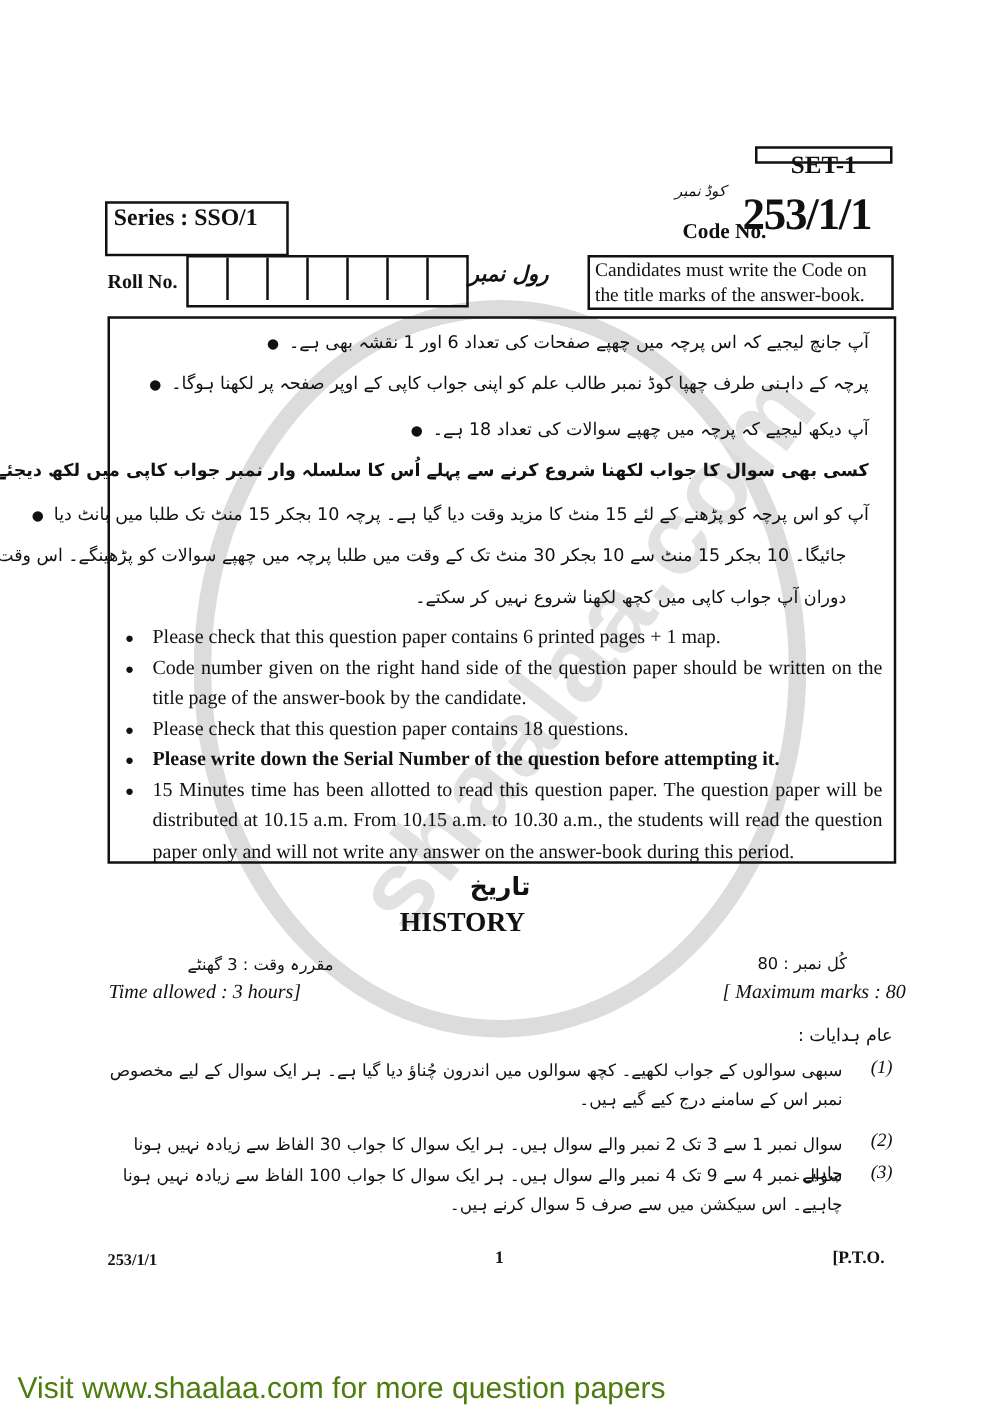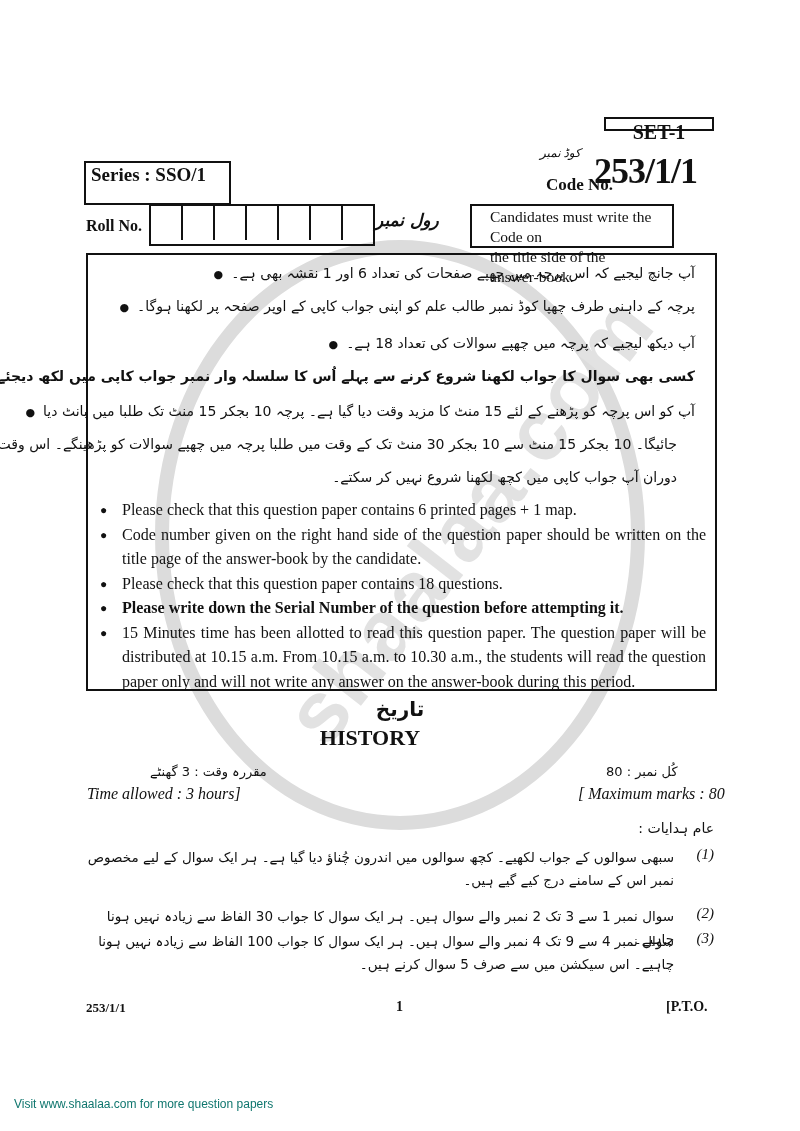--- a/index.html
+++ b/index.html
@@ -18,22 +18,22 @@
   .series-box { left:84px; top:161px; width:147px; height:44px; font-weight:bold; font-size:19px;
         line-height:24px; padding-left:5px; }
   .code-urdu { left:540px; top:146px; font-size:12px; font-style:italic; }
   .code-label { left:546px; top:175px; font-size:17px; font-weight:bold; }
   .code-num { left:594px; top:150px; font-size:36px; font-weight:bold; letter-spacing:-1px; }
   .roll-label { left:86px; top:217px; font-size:16px; font-weight:bold; }
   .roll-grid { left:149px; top:204px; height:38px; display:flex; border:2px solid #111; }
   .roll-cell { width:30px; height:34px; border-right:2px solid #111; }
   .roll-cell:last-child { border-right:none; }
   .roll-urdu { left:375px; top:210px; font-size:17px; font-style:italic; font-weight:bold; }
-  .cand-box { left:470px; top:204px; width:204px; height:44px; font-size:15.5px; line-height:20px;
-        padding:1px 18px; }
+  .cand-box { left:470px; top:204px; width:245px; height:44px; font-size:15.5px; line-height:20px;
+        padding:1px 4px; }
   .instr-box { left:86px; top:253px; width:631px; height:438px; border:2px solid #111; box-sizing:border-box; }
   .urdu { direction:rtl; text-align:right; font-family:"DejaVu Sans",sans-serif; }
   .ur-line { position:absolute; right:20px; font-size:14px; white-space:nowrap; }
   .ur-line.bold { font-weight:bold; }
   .ur-bullet::after { content:"●"; font-size:11px; margin-right:8px; }
   .en-list { position:absolute; left:10px; top:243px; width:608px; font-size:16px; line-height:24.5px; }
   .en-item { position:relative; padding-left:24px; }
   .en-item::before { content:"●"; position:absolute; left:2px; font-size:12px; }
   .en-item.bold { font-weight:bold; }
   .justify { text-align:justify; }
@@ -45,21 +45,21 @@
   .marks-urdu { left:606px; top:764px; font-size:13px; font-family:"DejaVu Sans",sans-serif; }
   .marks-en { left:578px; top:785px; font-size:16px; font-style:italic; }
   .gen-head { right:86px; top:820px; font-size:14px; font-weight:normal; font-family:"DejaVu Sans",sans-serif; }
   .gi { position:absolute; right:86px; width:630px; font-size:13.5px; font-family:"DejaVu Sans",sans-serif;
         direction:rtl; text-align:right; }
   .gi-num { position:absolute; right:0; font-style:italic; font-family:"Liberation Serif",serif; font-size:15px; }
   .gi-text { margin-right:40px; line-height:23px; }
   .foot-code { left:86px; top:1000px; font-size:13px; font-weight:bold; }
   .foot-page { left:396px; top:999px; font-size:14px; font-weight:bold; }
   .foot-pto { left:666px; top:999px; font-size:14px; font-weight:bold; }
-  .visit { left:14px; top:1097px; font-family:"Liberation Sans",sans-serif; font-size:12px; color:#0f766e; }
+  .visit { left:14px; top:1097px; font-family:"Liberation Sans",sans-serif; font-size:24px; color:#4d7c0f; }
 </style>
 </head>
 <body>
 
 <div class="watermark-ring"></div>
 <div class="watermark-text">shaalaa.com</div>
 
 <div class="layer">
 
   <div class="abs box set-box">SET-1</div>
@@ -76,21 +76,21 @@
     <div class="roll-cell"></div>
     <div class="roll-cell"></div>
     <div class="roll-cell"></div>
     <div class="roll-cell"></div>
     <div class="roll-cell"></div>
   </div>
   <div class="abs roll-urdu urdu">رول نمبر</div>
 
   <div class="abs box cand-box">
     <div>Candidates must write the Code on</div>
-    <div>the title side of the answer-book.</div>
+    <div>the title marks of the answer-book.</div>
   </div>
 
   <div class="abs instr-box">
     <div class="ur-line urdu ur-bullet" style="top:10px;">آپ جانچ لیجیے کہ اس پرچہ میں چھپے صفحات کی تعداد 6 اور 1 نقشہ بھی ہے۔</div>
     <div class="ur-line urdu ur-bullet" style="top:43px;">پرچہ کے داہنی طرف چھپا کوڈ نمبر طالب علم کو اپنی جواب کاپی کے اوپر صفحہ پر لکھنا ہوگا۔</div>
     <div class="ur-line urdu ur-bullet" style="top:80px;">آپ دیکھ لیجیے کہ پرچہ میں چھپے سوالات کی تعداد 18 ہے۔</div>
     <div class="ur-line urdu ur-bullet bold" style="top:113px;">کسی بھی سوال کا جواب لکھنا شروع کرنے سے پہلے اُس کا سلسلہ وار نمبر جواب کاپی میں لکھ دیجئے۔</div>
     <div class="ur-line urdu ur-bullet" style="top:148px;">آپ کو اس پرچہ کو پڑھنے کے لئے 15 منٹ کا مزید وقت دیا گیا ہے۔ پرچہ 10 بجکر 15 منٹ تک طلبا میں بانٹ دیا</div>
     <div class="ur-line urdu" style="top:181px;right:38px;">جائیگا۔ 10 بجکر 15 منٹ سے 10 بجکر 30 منٹ تک کے وقت میں طلبا پرچہ میں چھپے سوالات کو پڑھینگے۔ اس وقت کے</div>
     <div class="ur-line urdu" style="top:214px;right:38px;">دوران آپ جواب کاپی میں کچھ لکھنا شروع نہیں کر سکتے۔</div>

